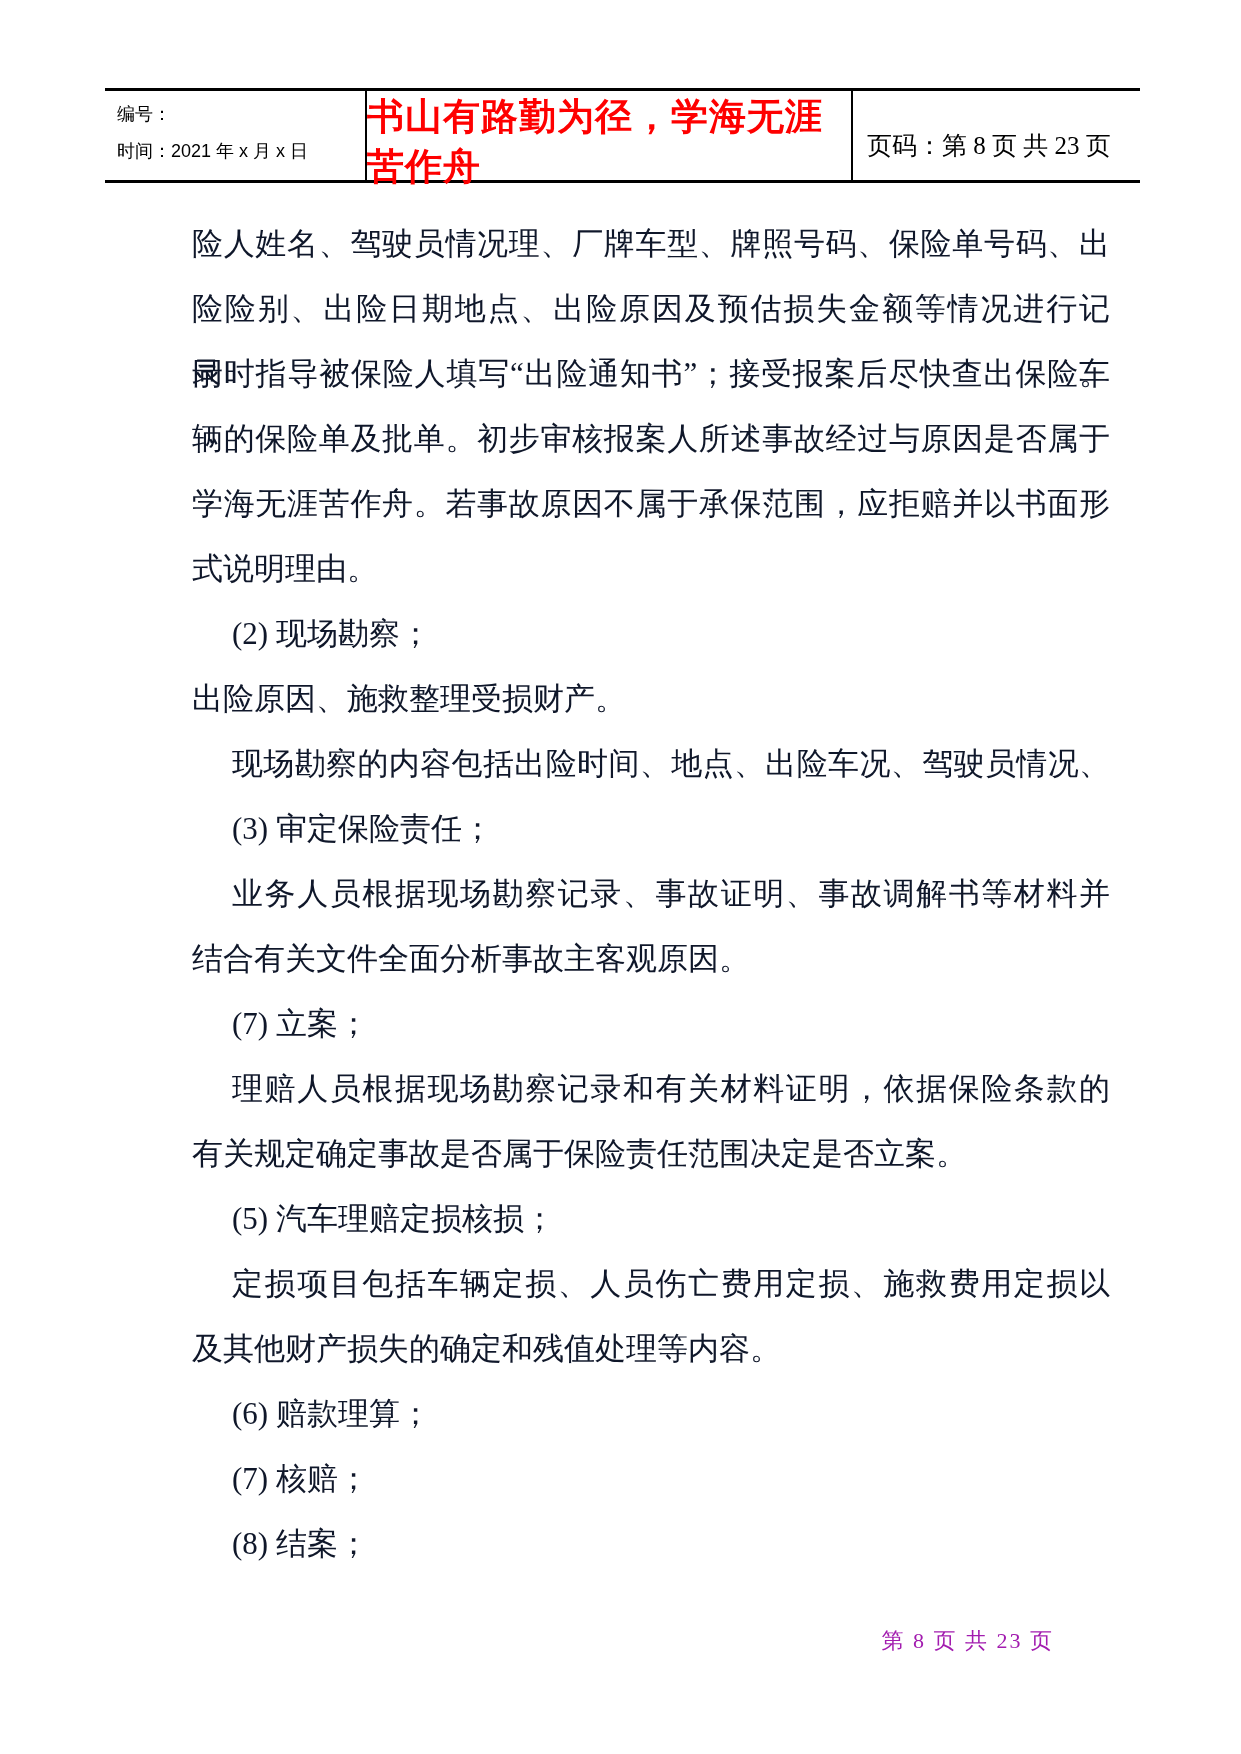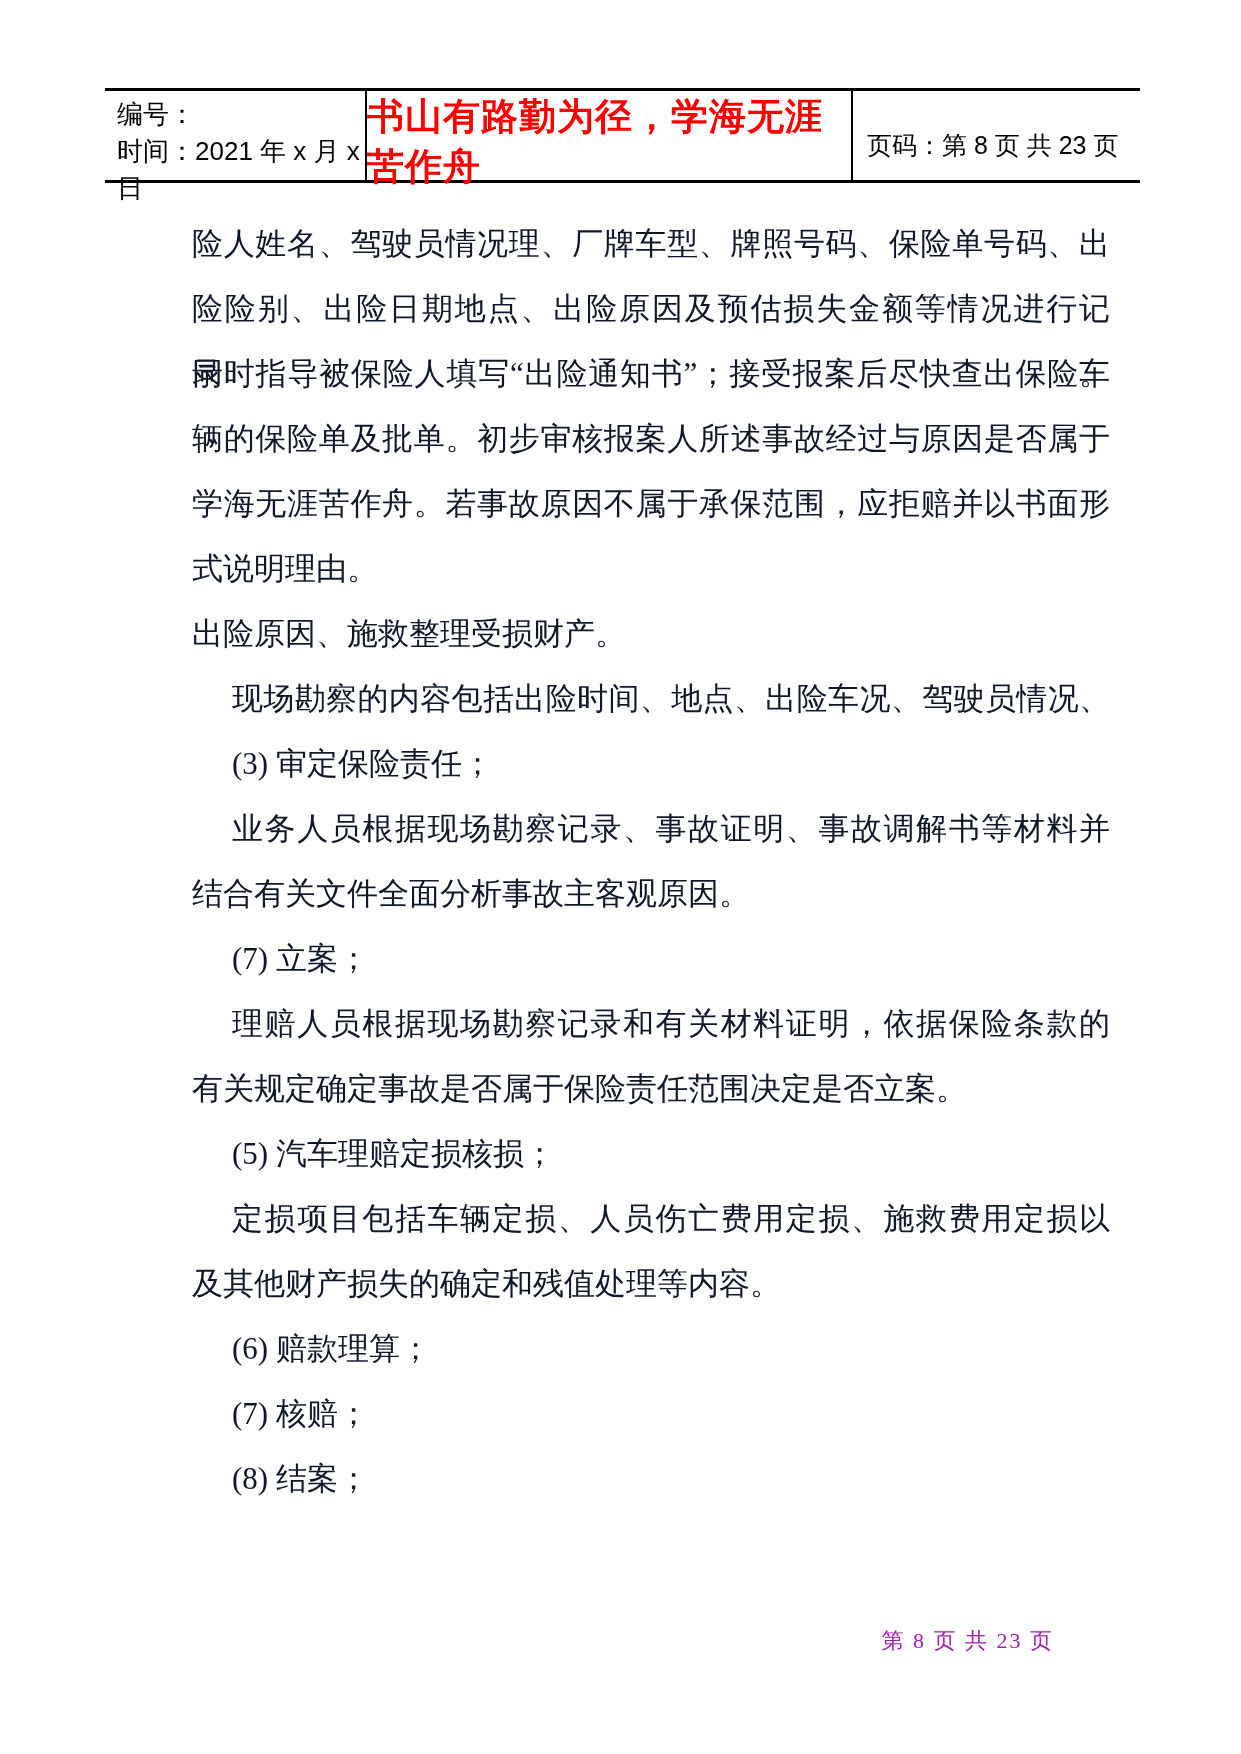--- a/index.html
+++ b/index.html
@@ -19,42 +19,42 @@
     box-sizing:border-box;
     border-top:3px solid #000;
     border-bottom:3px solid #000;
     display:flex;
   }
   .hcell { box-sizing:border-box; }
   .cell-left {
     width:260px;
     padding:5px 0 0 12px;
     font-family:"Liberation Sans","DejaVu Sans",sans-serif;
-    font-size:26px; line-height:37px;
+    font-size:18px; line-height:37px;
     color:#000;
   }
   .cell-mid {
     width:488px;
     border-left:2px solid #000;
     border-right:2px solid #000;
     display:flex; align-items:center; justify-content:center;
     padding-top:12px;
   }
   .motto {
     color:#fe0000;
     font-weight:bold;
     font-size:37px;
     letter-spacing:1px;
     font-family:Liberation Serif, serif;
   }
   .cell-right {
     flex:1;
     display:flex; align-items:center;
     padding-left:14px; padding-top:12px;
-    font-family:Liberation Sans, sans-serif;
+    font-family:Liberation Serif, serif;
     font-size:25px;
     margin-top:8px;
   }
 
   
   .body-text {
     position:absolute; left:192px; top:211px;
     width:918px;
   }
   .line {
@@ -94,20 +94,21 @@
     </div>
   </div>
 
   <div class="body-text">
       <div class="line fill">险人姓名、驾驶员情况理、厂牌车型、牌照号码、保险单号码、出</div>
       <div class="line fill">险险别、出险日期地点、出险原因及预估损失金额等情况进行记录。</div>
       <div class="line fill">同时指导被保险人填写“出险通知书”；接受报案后尽快查出保险车</div>
       <div class="line fill">辆的保险单及批单。初步审核报案人所述事故经过与原因是否属于</div>
       <div class="line fill">学海无涯苦作舟。若事故原因不属于承保范围，应拒赔并以书面形</div>
       <div class="line">式说明理由。</div>
+      <div class="line indent">(2) 现场勘察；</div>
       <div class="line">出险原因、施救整理受损财产。</div>
       <div class="line indent fill">现场勘察的内容包括出险时间、地点、出险车况、驾驶员情况、</div>
       <div class="line indent">(3) 审定保险责任；</div>
       <div class="line indent fill">业务人员根据现场勘察记录、事故证明、事故调解书等材料并</div>
       <div class="line">结合有关文件全面分析事故主客观原因。</div>
       <div class="line indent">(7) 立案；</div>
       <div class="line indent fill">理赔人员根据现场勘察记录和有关材料证明，依据保险条款的</div>
       <div class="line">有关规定确定事故是否属于保险责任范围决定是否立案。</div>
       <div class="line indent">(5) 汽车理赔定损核损；</div>
       <div class="line indent fill">定损项目包括车辆定损、人员伤亡费用定损、施救费用定损以</div>

